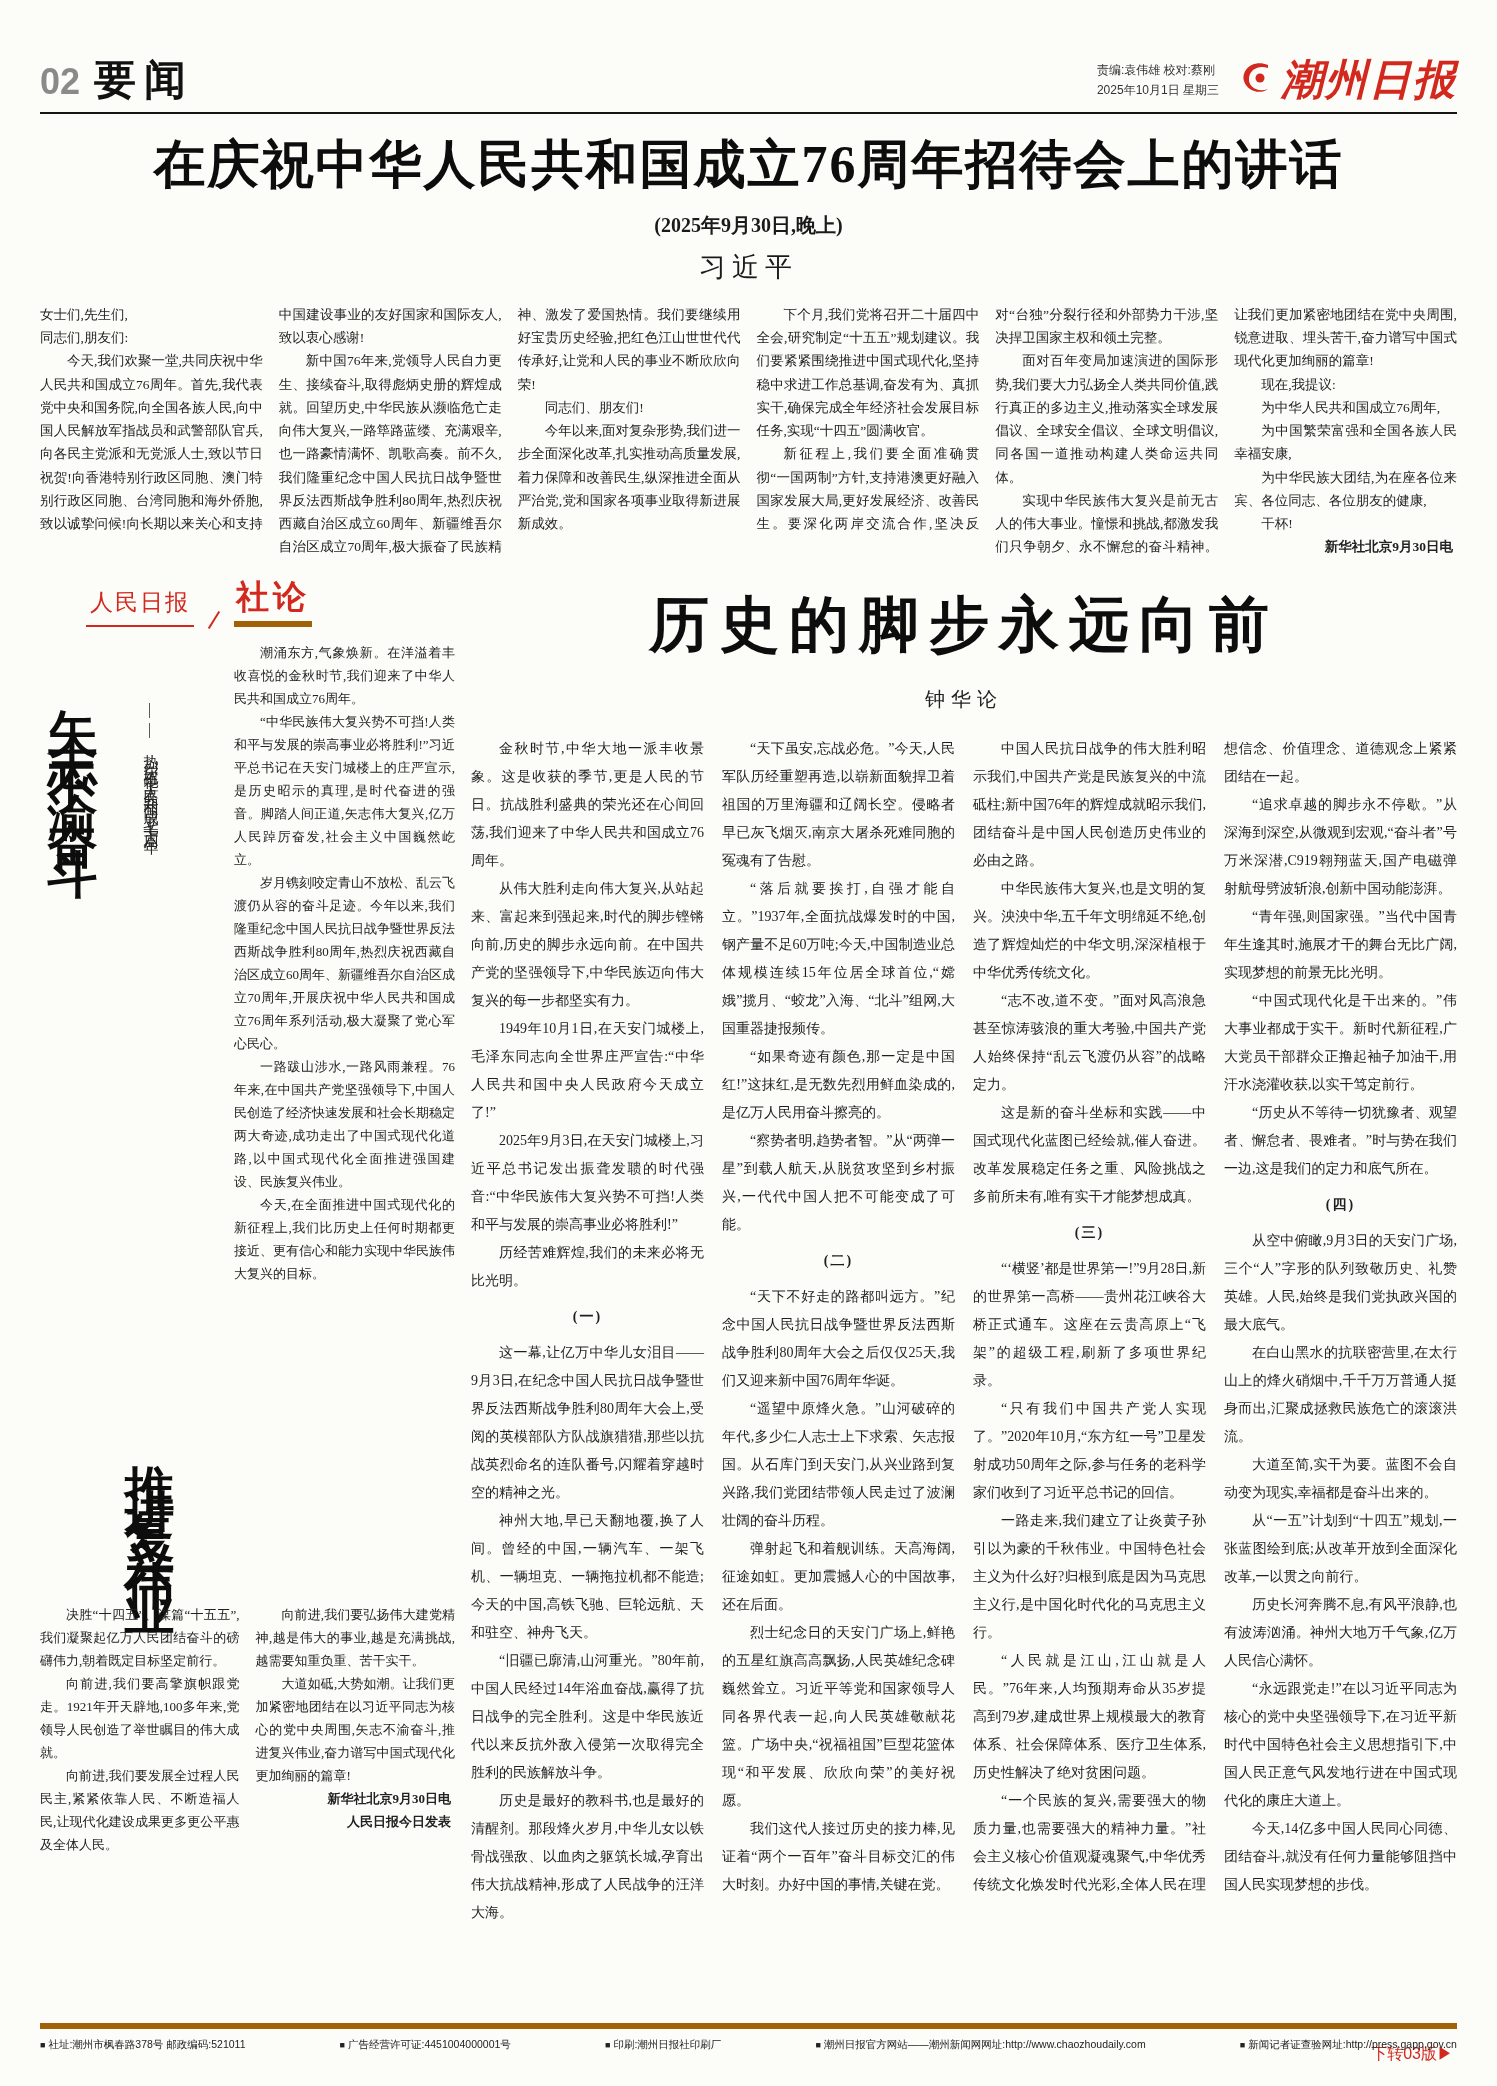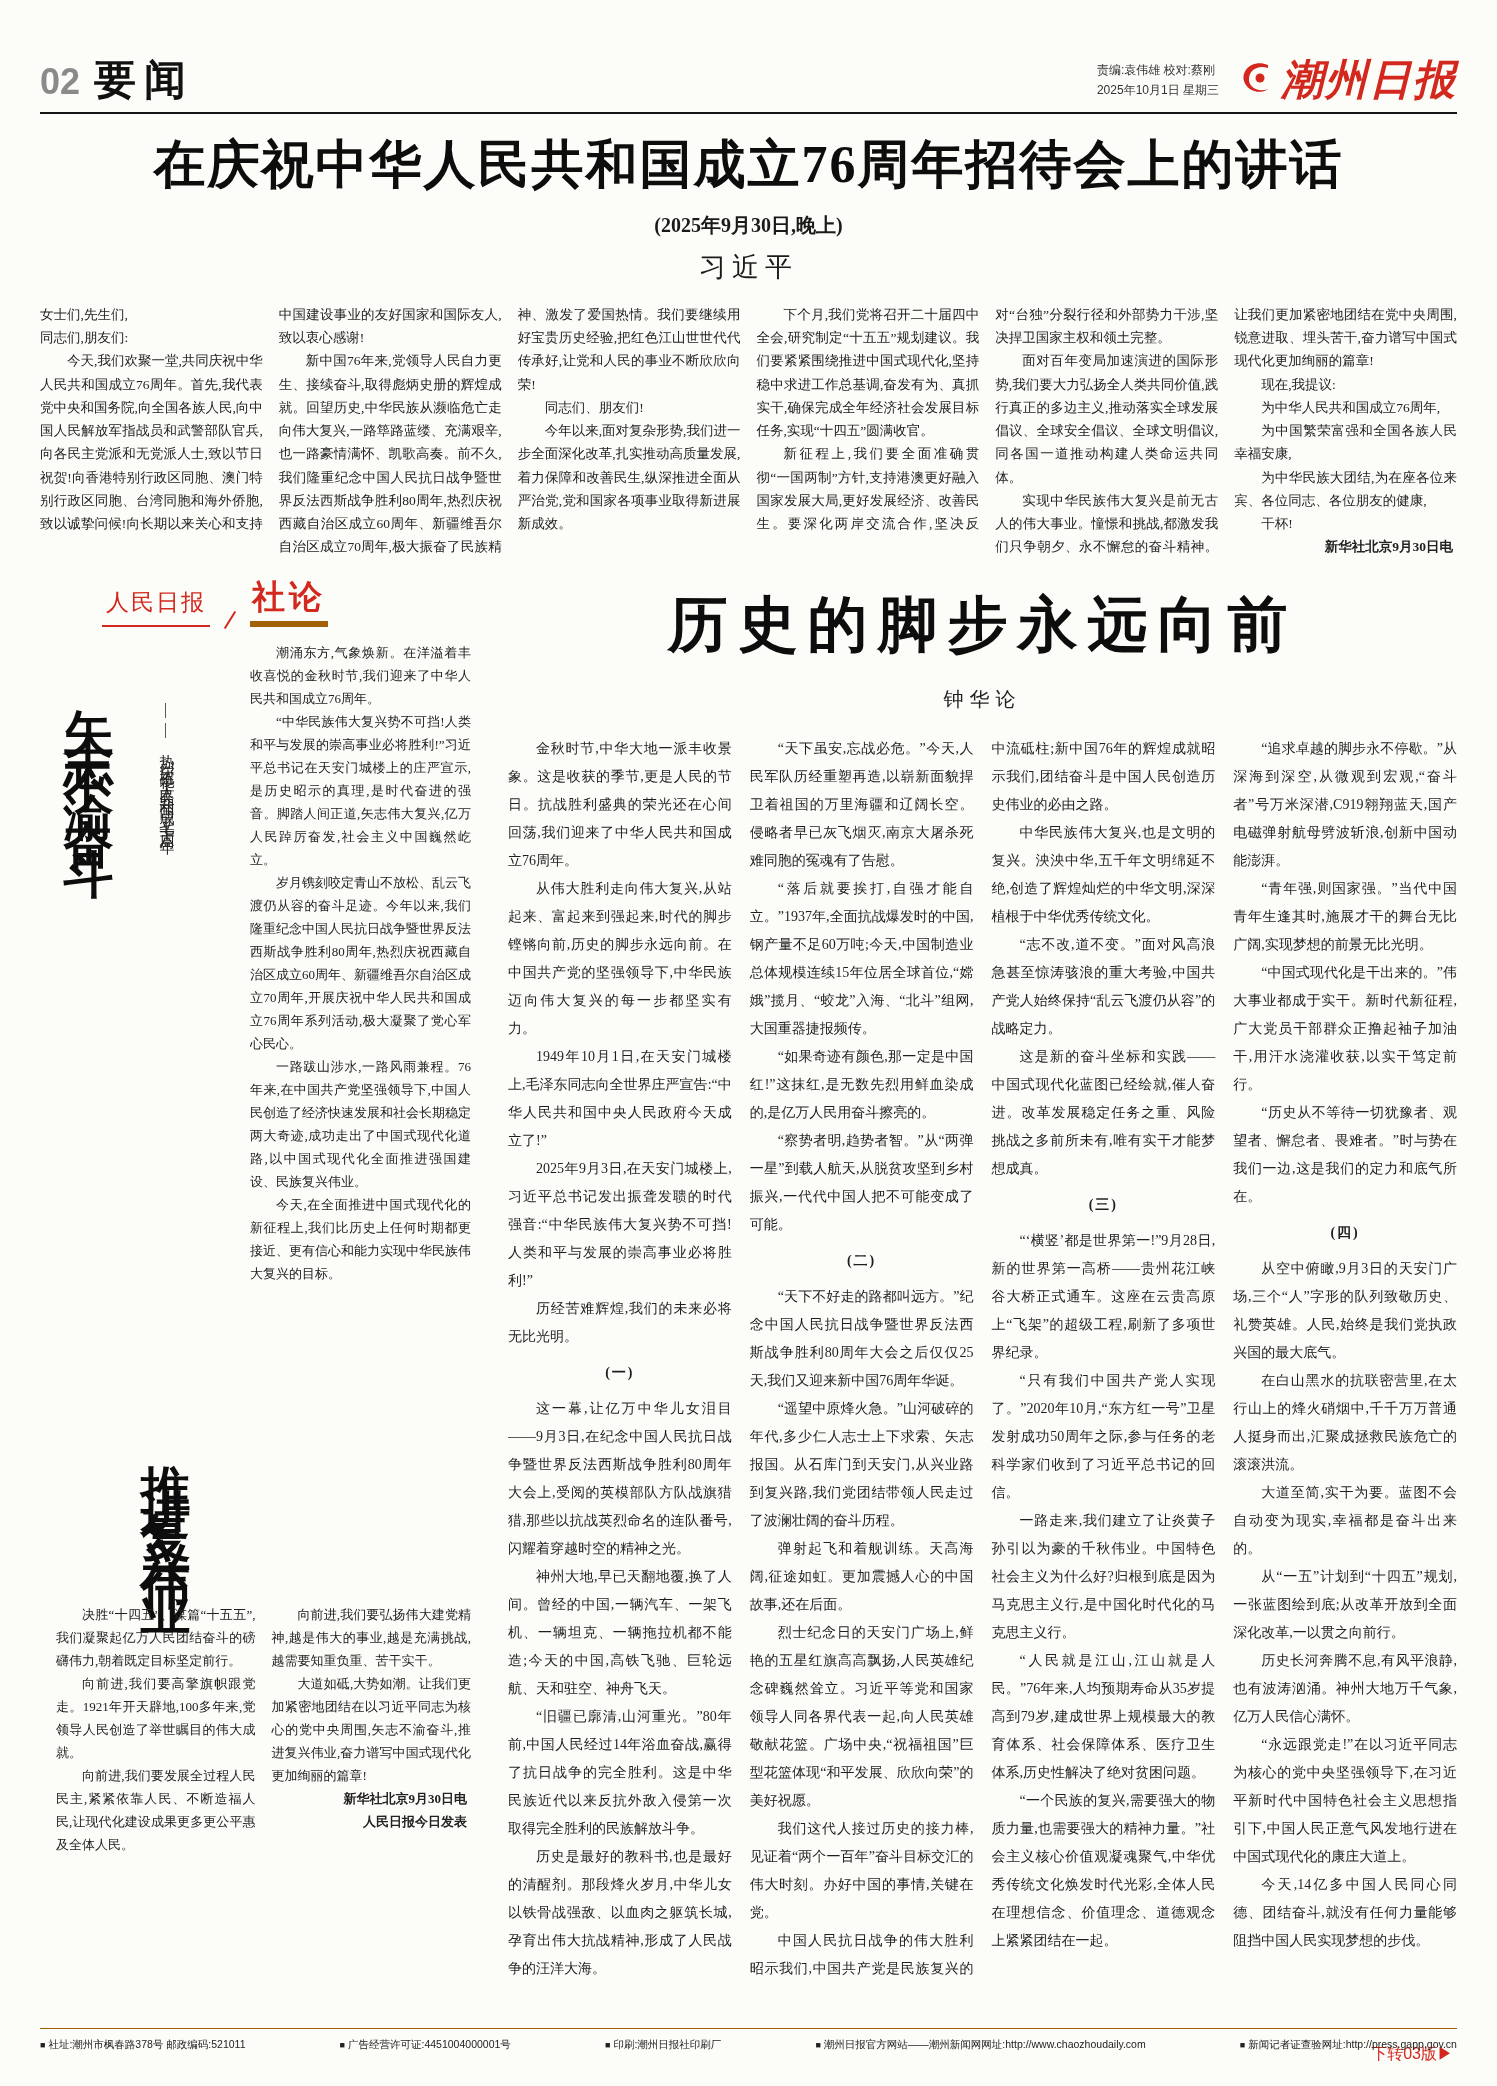--- a/index.html
+++ b/index.html
@@ -29,21 +29,21 @@
   .sp-author { margin-top:10px; text-align:center; font-size:27px; letter-spacing:6px; }
   .sp-body { margin-top:18px; height:258px; column-count:6; column-gap:16px; overflow:hidden;
              font-size:13.5px; line-height:1.72; text-align:justify; color:#222; }
 
   p.t-p { text-indent:2em; }
   p.t-lead { text-indent:0; }
   p.t-right { text-align:right; font-weight:bold; text-indent:0; padding-right:4px; }
   p.t-mark { text-align:center; text-indent:0; font-weight:bold; margin:8px 0; letter-spacing:2px; }
 
   
-  .lower { display:flex; margin-top:22px; gap:37px;margin-left:16px; }
+  .lower { display:flex; margin-top:22px; gap:16px; }
   .ed-block { width:415px; flex:none; }
   .ed-badge { margin-left:46px; height:44px; display:flex; align-items:flex-end; gap:10px; }
   .badge-p1 { color:#d2281e; font-size:23px; letter-spacing:2px; border-bottom:2px solid #d2281e; padding:0 4px 7px 4px; }
   .badge-slash { width:20px; height:2px; background:#d2281e; transform:rotate(-58deg); margin-bottom:6px; }
   .badge-p2 { color:#d2281e; font-size:33px; font-weight:bold; letter-spacing:4px; border-bottom:6px solid #a16207; padding:0 2px 1px 2px; }
 
   .ed-upper { display:flex; margin-top:14px; gap:16px; }
   .vt-wrap { width:178px; flex:none; height:948px; display:flex; gap:10px; padding-top:28px; }
   .vt-left { writing-mode:vertical-rl; font-size:50px; font-weight:bold; letter-spacing:28px; color:#0d0d0d; }
   .vt-rcol { display:flex; flex-direction:column; justify-content:space-between; align-items:center; height:900px; }
@@ -57,21 +57,21 @@
   
   .ft-block { flex:1; position:relative; }
   .ft-headline { text-align:center; font-size:60px; font-weight:bold; letter-spacing:10px; color:#0d0d0d; margin-top:2px; }
   .ft-byline { text-align:center; font-size:20px; letter-spacing:6px; margin-top:20px; color:#222; }
   .ft-body { margin-top:22px; height:1332px; column-count:4; column-gap:18px; overflow:hidden;
              font-size:14px; line-height:2.0; text-align:justify; color:#1e1e1e; }
   .ft-cont { position:absolute; right:2px; bottom:0; background:#fcfcf9; padding:2px 2px 2px 10px;
              color:#d2281e; font-weight:normal; font-size:16px; font-family:"Liberation Sans",sans-serif; }
 
   
-  .footer { position:absolute; left:40px; right:40px; bottom:34px; border-top:1px solid #a16207; padding-top:9px;
+  .footer { position:absolute; left:40px; right:40px; bottom:34px; border-top:6px solid #a16207; padding-top:9px;
             display:flex; justify-content:space-between; flex-wrap:nowrap;
             font-family:"Liberation Sans",sans-serif; font-size:10.5px; color:#222; }
   .footer span::before { content:"■"; margin-right:3px; font-size:9px; }
 </style>
 </head>
 <body>
 
 <div class="page">
   <div class="inner">
 

